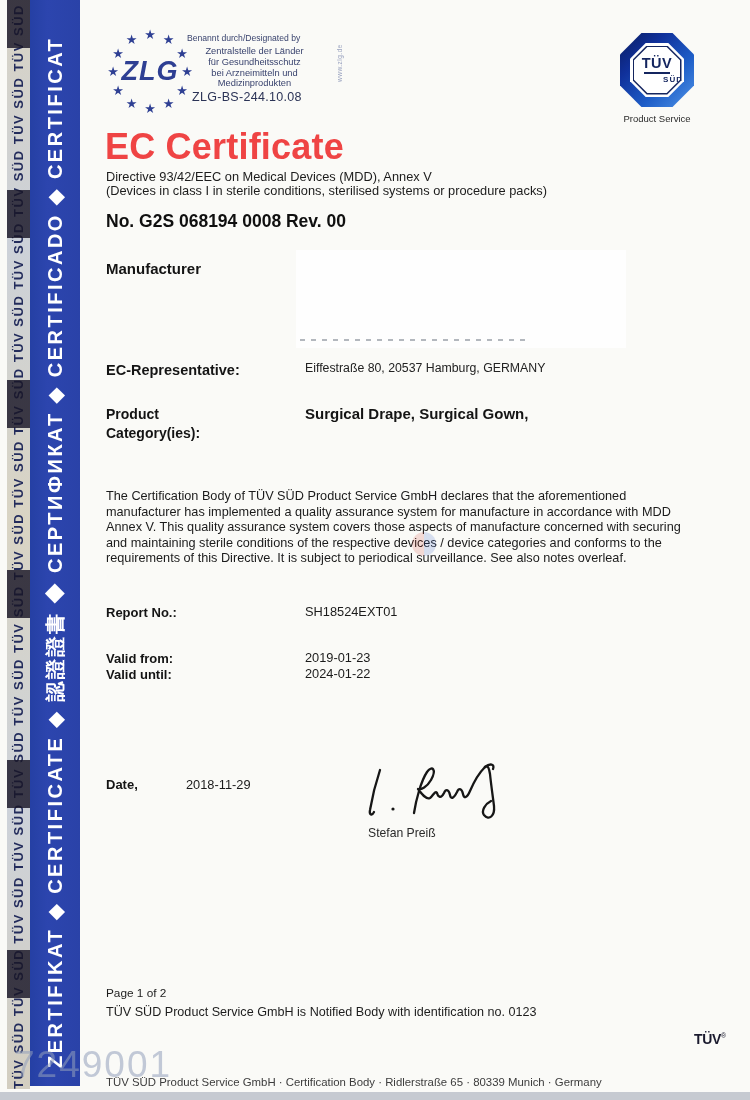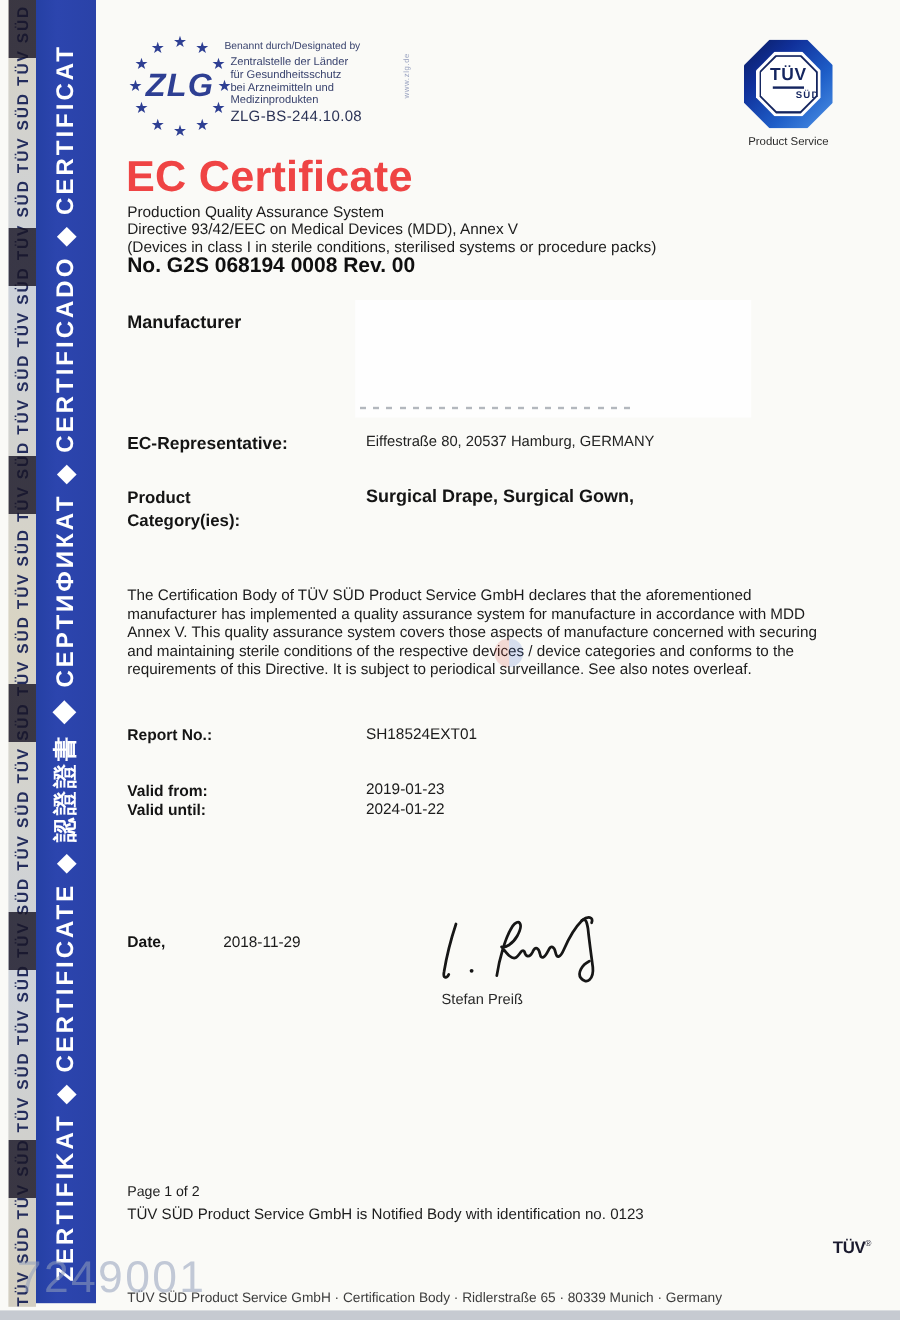--- a/index.html
+++ b/index.html
@@ -68,21 +68,21 @@
   .zlg-stars span:nth-child(8){transform:rotate(210deg) translateY(-37px) rotate(-210deg);}
   .zlg-stars span:nth-child(9){transform:rotate(240deg) translateY(-37px) rotate(-240deg);}
   .zlg-stars span:nth-child(10){transform:rotate(270deg) translateY(-37px) rotate(-270deg);}
   .zlg-stars span:nth-child(11){transform:rotate(300deg) translateY(-37px) rotate(-300deg);}
   .zlg-stars span:nth-child(12){transform:rotate(330deg) translateY(-37px) rotate(-330deg);}
   .zlg-text {
     left:106px; top:56px; width:88px; text-align:center;
     font-size:27px; font-weight:800; font-style:italic; letter-spacing:1px; color:#2e3f93;
   }
   .designated-title { left:187px; top:33px; width:150px; font-size:8.6px; color:#39436e; }
-  .designated-lines { left:192px; top:46px; width:125px; text-align:left; font-size:9.3px; line-height:10.8px; color:#39436e; }
+  .designated-lines { left:192px; top:46px; width:125px; text-align:center; font-size:9.3px; line-height:10.8px; color:#39436e; }
   .zlg-site {
     left:336px; top:82px; width:36px; transform-origin:0 0; transform:rotate(-90deg);
     font-size:6.5px; color:#9aa3c0; letter-spacing:0.5px;
   }
   .zlg-ref { left:192px; top:90px; font-size:12.5px; color:#2b3356; letter-spacing:0.3px; }
 
   
   .tuv-logo { left:612px; top:33px; width:90px; }
   .oct { clip-path:polygon(29% 0,71% 0,100% 29%,100% 71%,71% 100%,29% 100%,0 71%,0 29%); }
   .oct1 { position:relative; margin:0 auto; width:74px; height:74px;
@@ -183,21 +183,20 @@
         <div class="tuv-txt">TÜV</div>
         <div class="tuv-divider"></div>
         <div class="sud-txt">SÜD</div>
       </div>
     </div>
     <div class="tuv-caption">Product Service</div>
   </div>
 
   <div class="abs title">EC Certificate</div>
   <div class="abs subtitle">
-    <div>Production Quality Assurance System</div>
     <div>Directive 93/42/EEC on Medical Devices (MDD), Annex V</div>
     <div>(Devices in class I in sterile conditions, sterilised systems or procedure packs)</div>
   </div>
   <div class="abs cert-no">No. G2S 068194 0008 Rev. 00</div>
 
   <div class="abs lbl lbl-manufacturer">Manufacturer</div>
   <div class="abs redaction"></div>
   <div class="abs redaction-remnant"></div>
 
   <div class="abs lbl lbl-ecrep">EC-Representative:</div>

